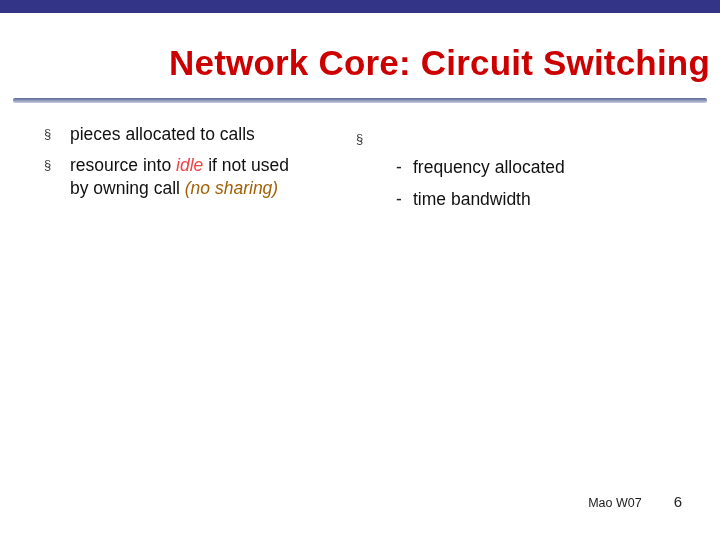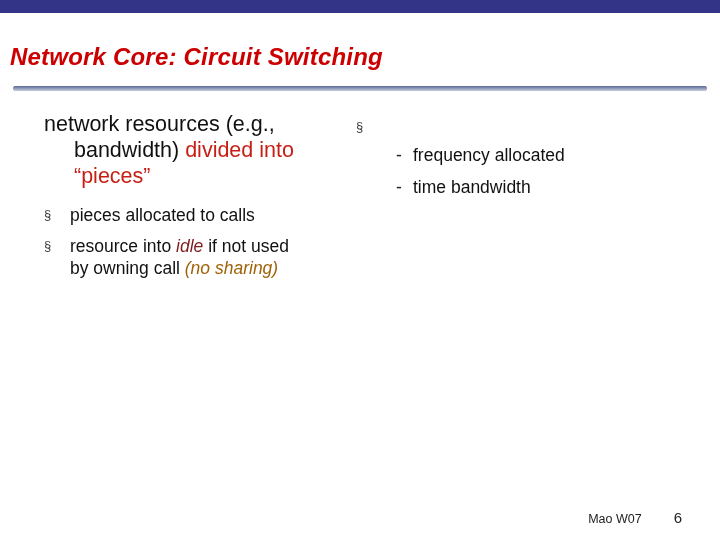--- a/index.html
+++ b/index.html
@@ -10,26 +10,25 @@
     overflow:hidden;
     font-family:"Liberation Sans", sans-serif;
     color:#111;
   }
   .top-bar{
     height:13px;width:100%;
     background:#333387;
   }
   .title{
     margin:30px 10px 0;
-    text-align:left;
-    font-size:24px;
+    text-align:right;
+    font-size:35px;
     font-weight:bold;
     color:#cc0000;
     letter-spacing:0.2px;
-    font-style:italic;
   }
   .rule{
     height:5px;
     margin:15px 13px 0;
     background:linear-gradient(to bottom,#5a6796,#c9cede);
     border-radius:2px;
   }
   .columns{
     display:flex;
     padding:20px 26px 0 44px;
@@ -60,25 +59,25 @@
   .col-right .btext{max-width:208px;}
   .sub{
     display:flex;
     margin:6px 0 10px 40px;
     font-size:17.5px;
     line-height:1.25;
   }
   .sub .dash{flex:none;width:17px;color:#222;}
   .seg.plain{color:#111;}
   .seg.red{color:#c71f16;}
-  .seg.red-italic{color:#7f1d1d;font-style:italic;}
+  .seg.red-italic{color:#ef4444;font-style:italic;}
   .seg.italic{color:#a16207;font-style:italic;}
   .footer{
     position:absolute;
-    right:38px;bottom:14px;
+    right:38px;bottom:30px;
     display:flex;
     align-items:baseline;
     gap:32px;
   }
   .author{font-size:12.5px;color:#222;}
   .page{font-size:15px;color:#222;}
 </style>
 </head>
 <body>
 
@@ -87,21 +86,20 @@
   <div class="top-bar"></div>
 
   <h1 class="title">Network Core: Circuit Switching</h1>
 
   <div class="rule"></div>
 
   <div class="columns">
 
     <div class="col-left">
 
-      <p class="heading"><span class="seg plain">network resources (e.g., bandwidth) </span><span class="seg red">divided into “pieces”</span></p>
 
       <div class="bullet">
         <span class="marker">§</span>
         <span class="btext"><span class="seg plain">pieces allocated to calls</span></span>
       </div>
 
       <div class="bullet">
         <span class="marker">§</span>
         <span class="btext"><span class="seg plain">resource into </span><span class="seg red-italic">idle</span><span class="seg plain"> if not used by owning call </span><span class="seg italic">(no sharing)</span></span>
       </div>

